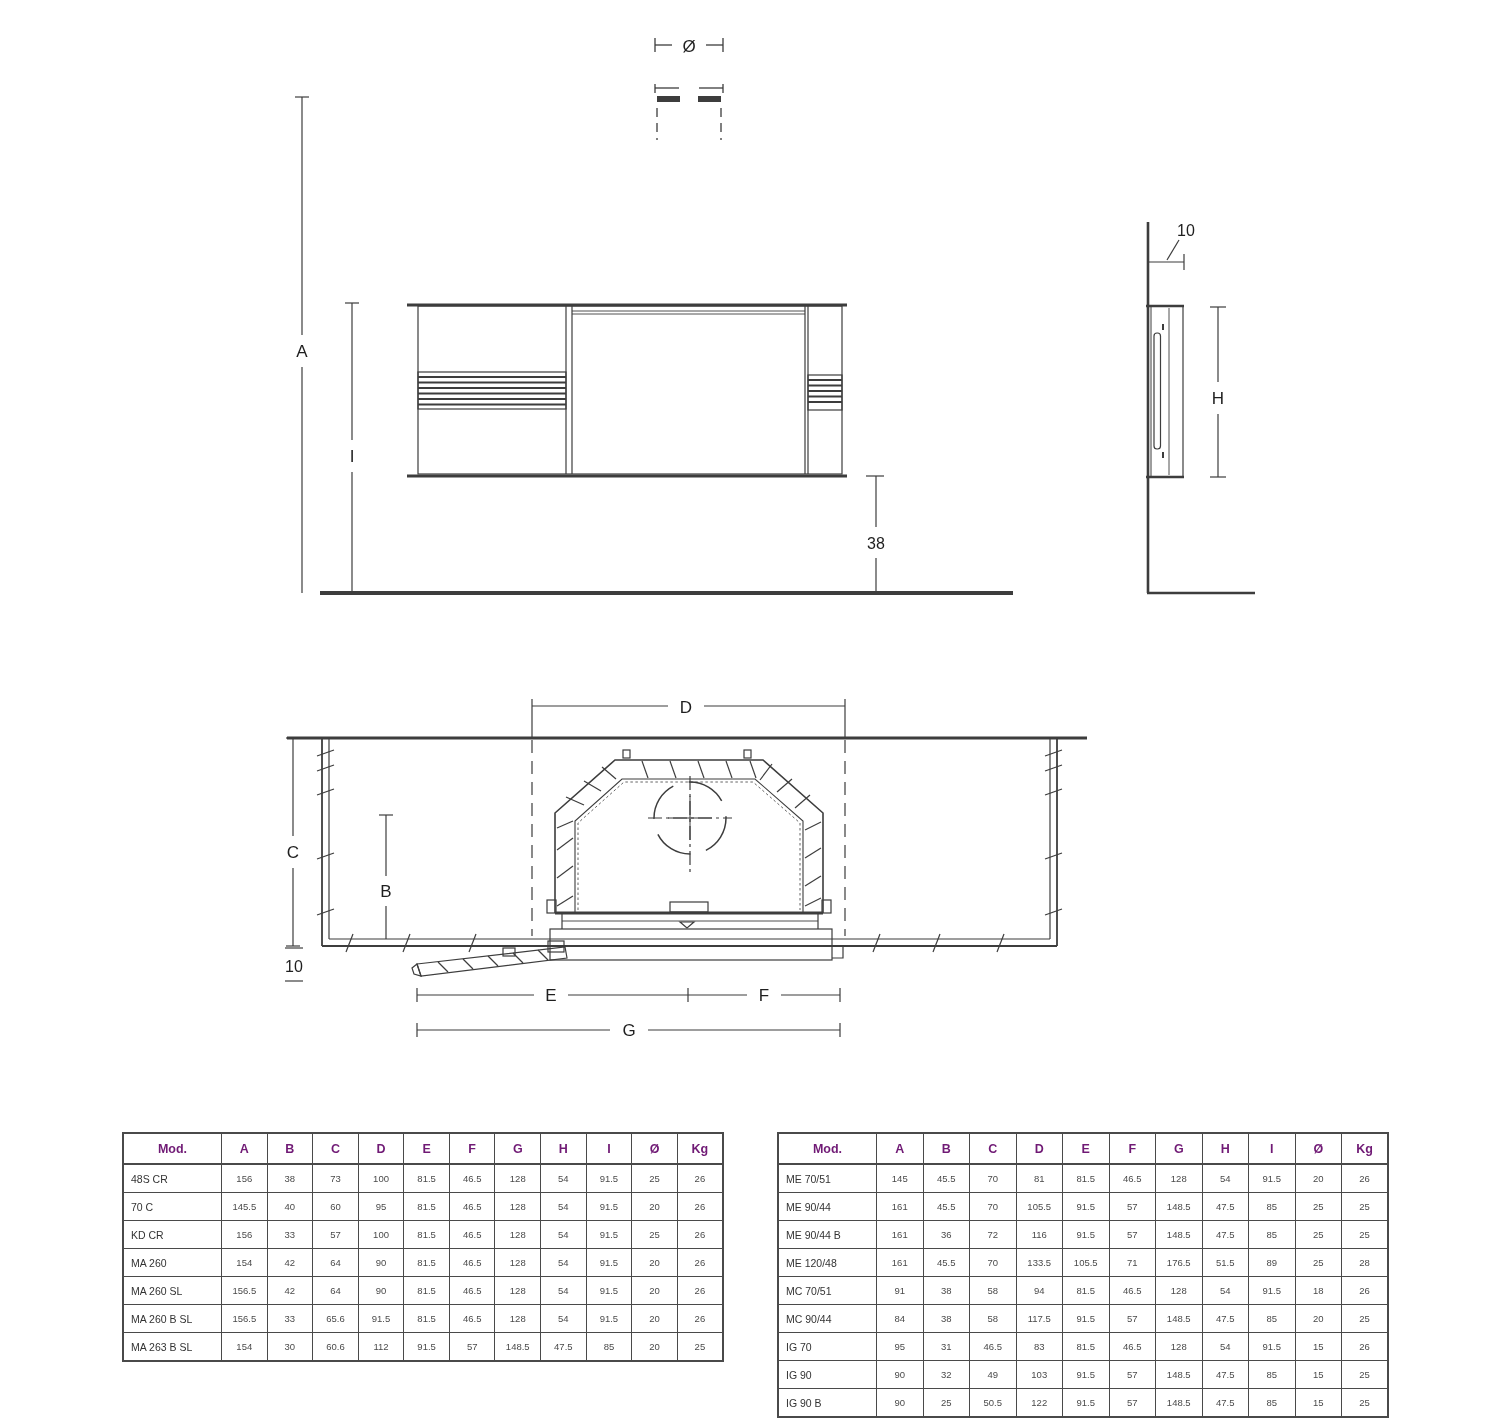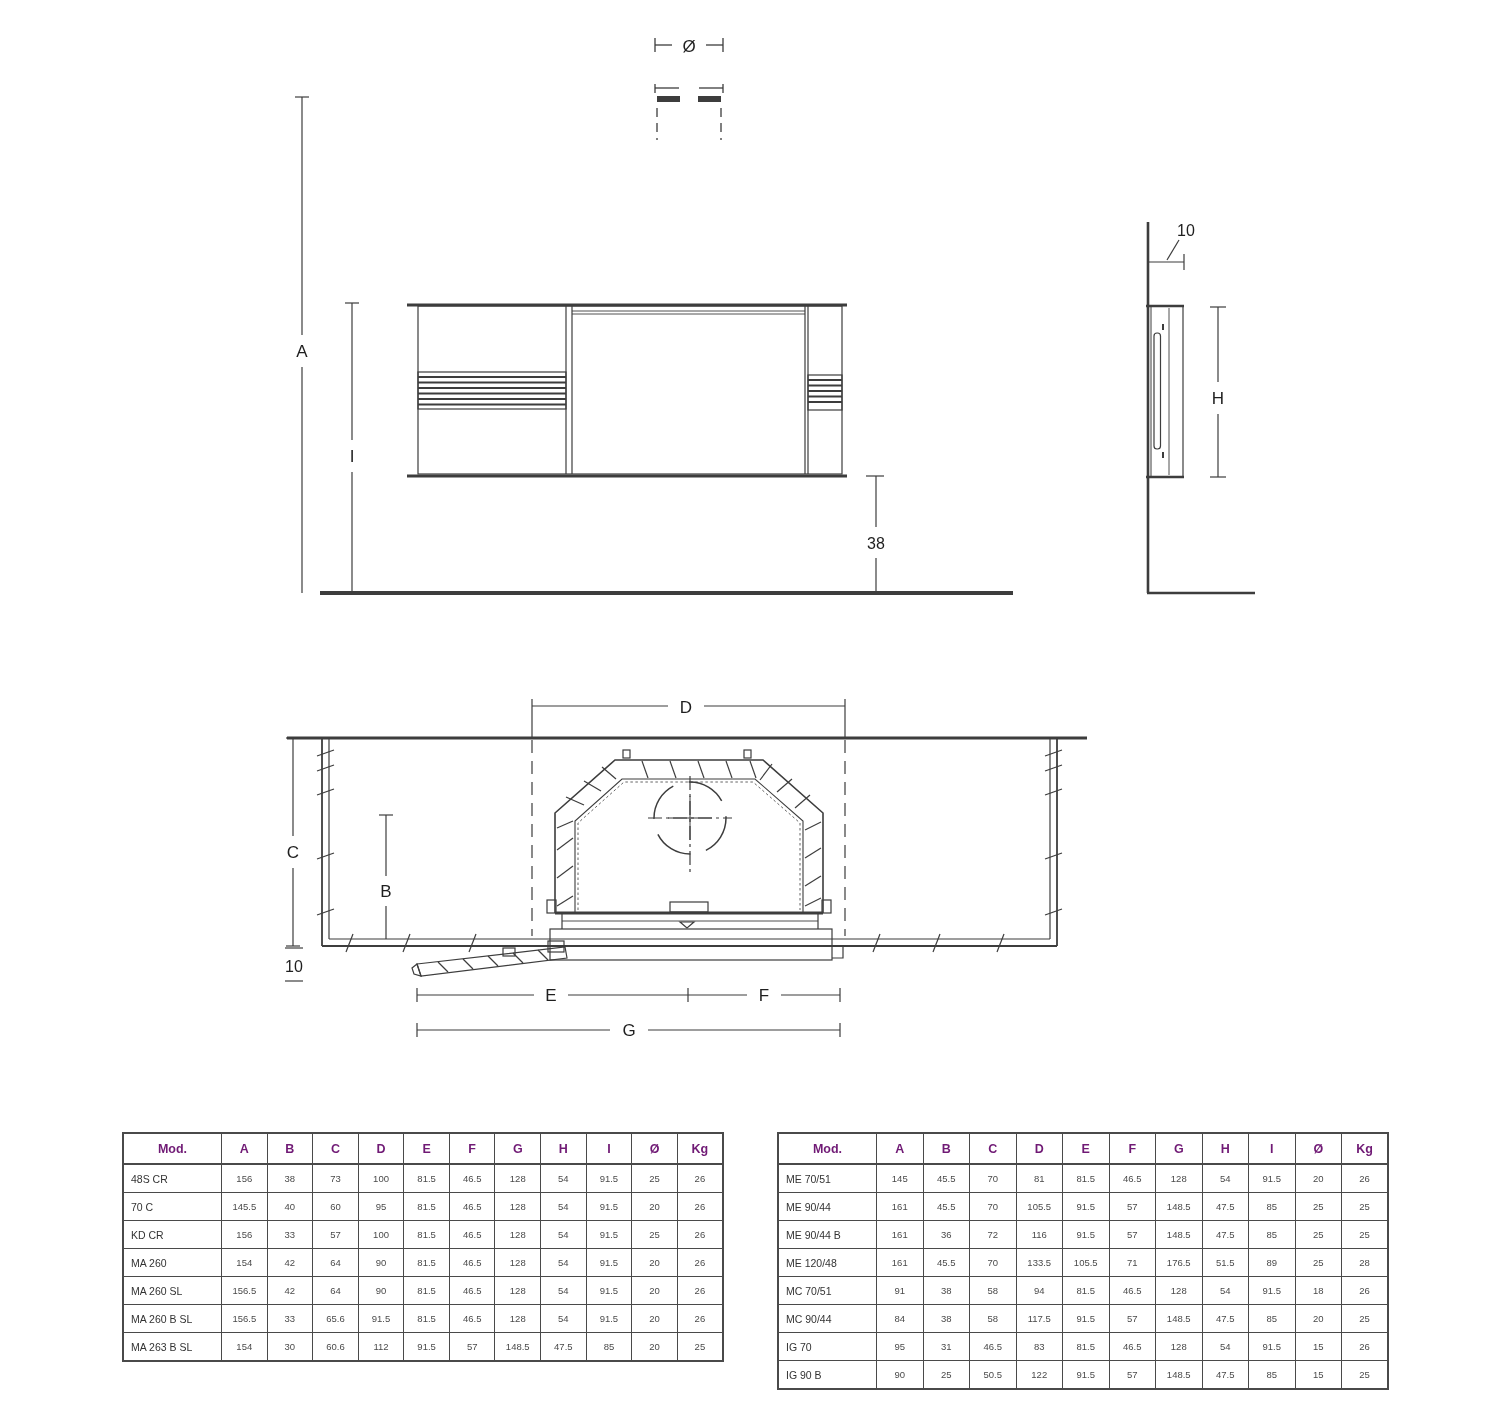--- a/index.html
+++ b/index.html
@@ -495,27 +495,41 @@
         <td>83</td>
         <td>81.5</td>
         <td>46.5</td>
         <td>128</td>
         <td>54</td>
         <td>91.5</td>
         <td>15</td>
         <td>26</td>
       </tr>
       <tr>
-        <td class="mod">IG 90 B</td>
+        <td class="mod">IG 90</td>
         <td>90</td>
-        <td>25</td>
-        <td>50.5</td>
-        <td>122</td>
+        <td>32</td>
+        <td>49</td>
+        <td>103</td>
         <td>91.5</td>
         <td>57</td>
         <td>148.5</td>
         <td>47.5</td>
         <td>85</td>
         <td>15</td>
         <td>25</td>
       </tr>
+      <tr>
+        <td class="mod">IG 90 B</td>
+        <td>90</td>
+        <td>25</td>
+        <td>50.5</td>
+        <td>122</td>
+        <td>91.5</td>
+        <td>57</td>
+        <td>148.5</td>
+        <td>47.5</td>
+        <td>85</td>
+        <td>15</td>
+        <td>25</td>
+      </tr>
     </tbody>
   </table>
 
 </body></html>

